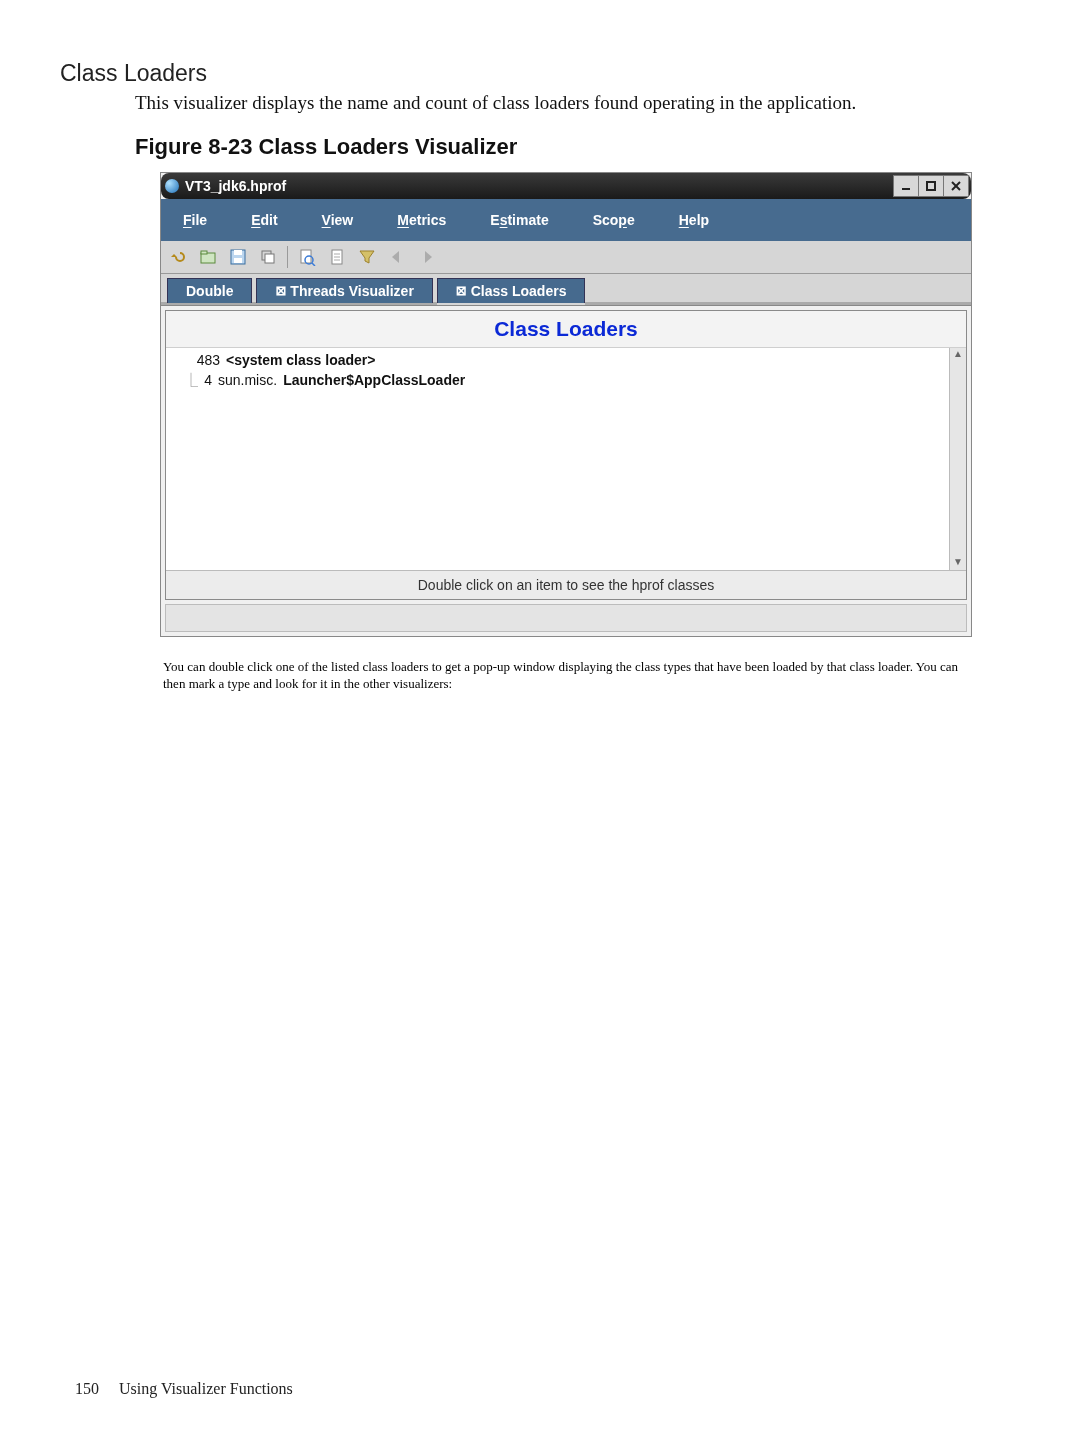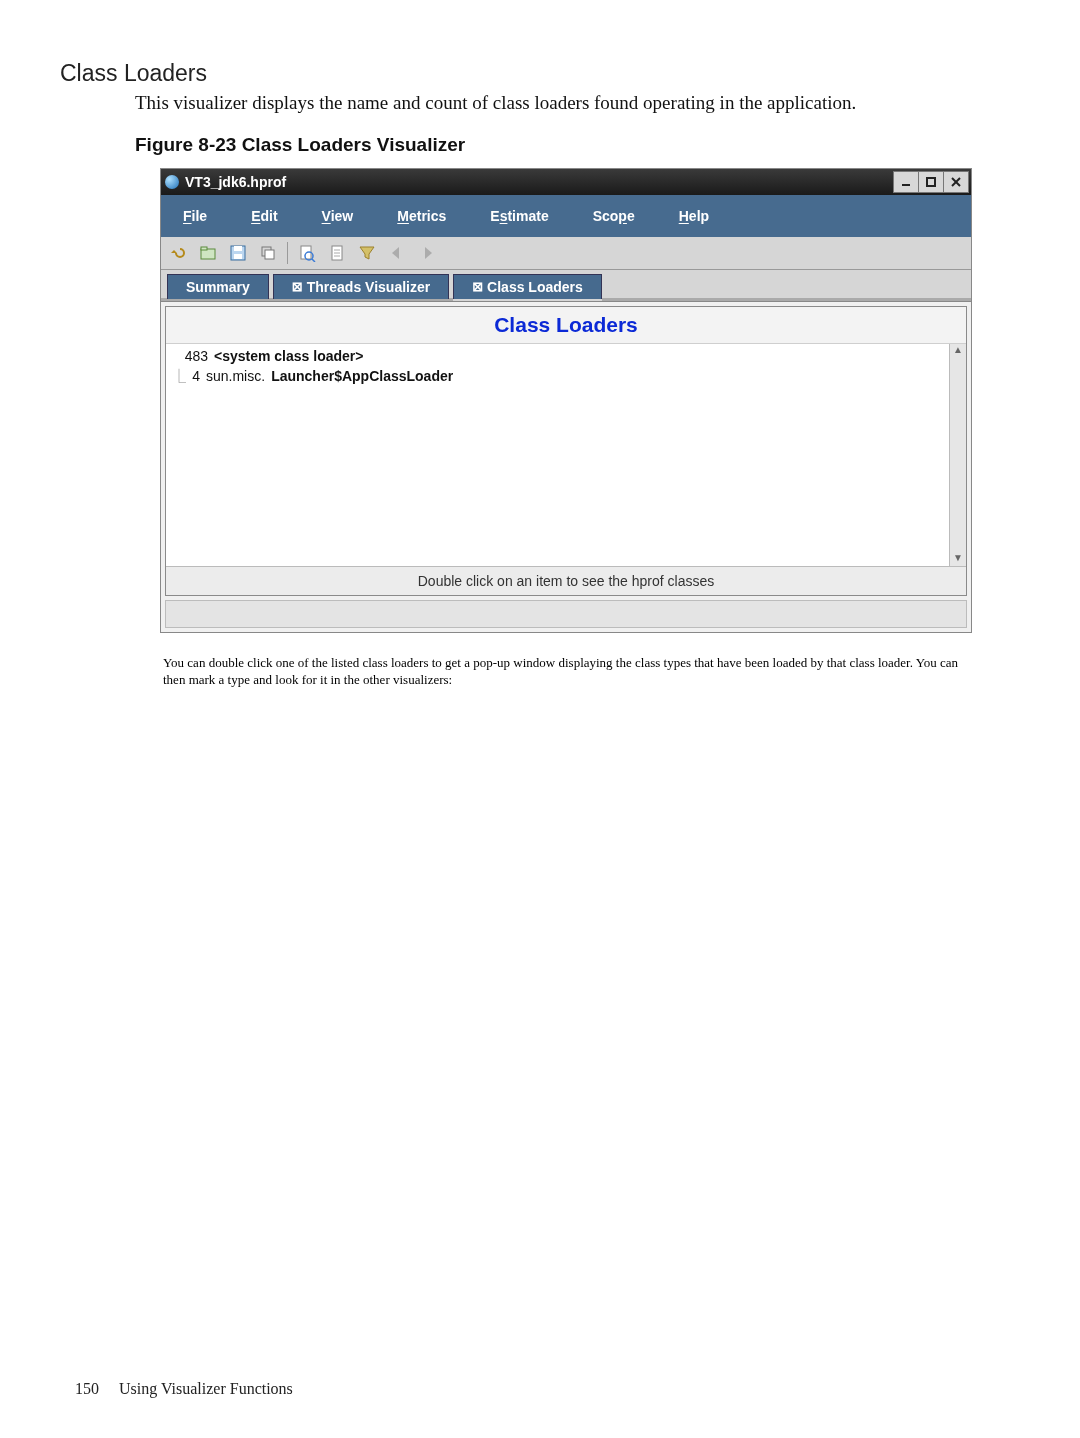--- a/index.html
+++ b/index.html
@@ -25,41 +25,42 @@
   }
   p.body-text {
     font-size: 19px;
     line-height: 1.3;
     margin: 2px 0 18px 75px;
     color: #111;
   }
   .fig-caption {
     font-family: Arial, Helvetica, sans-serif;
     font-weight: 700;
-    font-size: 19px;
+    font-size: 22px;
     margin: 0 0 12px 75px;
     color: #111;
   }
   
   .win {
     margin: 0 48px 0 100px;
     border: 1px solid #888;
     background: #f0f0f0;
     font-family: "Tahoma", Arial, sans-serif;
     font-size: 14px;
   }
   .titlebar {
     display: flex;
     align-items: center;
     height: 26px;
     background: linear-gradient(#3a3a3a, #1a1a1a);
     color: #fff;
     font-weight: 700;
     font-size: 14px;
     padding: 0 2px 0 4px;
+    border-radius: 8px;
   }
   .titlebar .app-icon {
     width: 14px; height:14px;
     background: radial-gradient(circle at 30% 30%, #aee1ff, #1e6fb7);
     border-radius: 50%;
     margin-right: 6px;
   }
   .title-spacer{flex:1}
   .wcontrols{display:flex;gap:0}
   .wbtn{
@@ -144,21 +145,21 @@
     font-size:21px;
     color:#0b29d6;
     padding:6px 0 6px 0;
     background:#f3f3f3;
     border-bottom:1px solid #cfcfcf;
   }
   .list{
     height:220px;
     position:relative;
     background:#fff;
-    padding:2px 0 0 6px;
+    padding:2px 0 0 18px;
     border-bottom:1px solid #bbb;
   }
   .list-row{
     display:flex;
     align-items:center;
     font-family:Arial,sans-serif;
     font-size:14px;
     font-weight:700;
     color:#111;
     height:20px;
@@ -303,21 +304,21 @@
       </div>
       <div class="tbtn disabled">
         <svg width="18" height="18" viewBox="0 0 18 18">
             <path d="M7 3l7 6-7 6V3z" fill="#7a7a7a"></path>
           </svg>
       </div>
     </div>
 
     <div class="tabbar">
       <div class="tab">
-        <span>Summary</span>
+        <span>Double</span>
       </div>
       <div class="tab">
         <span class="xmark">⊠</span>
         <span>Threads Visualizer</span>
       </div>
       <div class="tab active">
         <span class="xmark">⊠</span>
         <span>Class Loaders</span>
       </div>
     </div>

